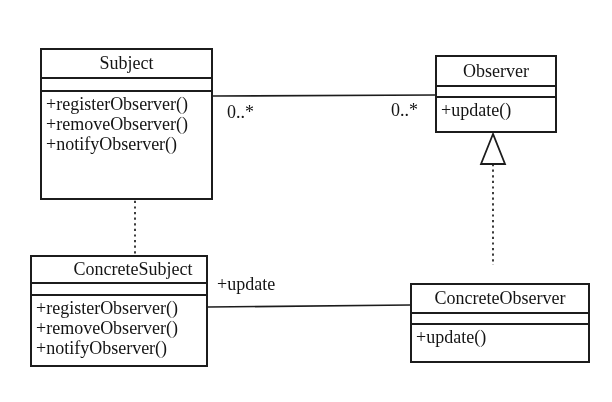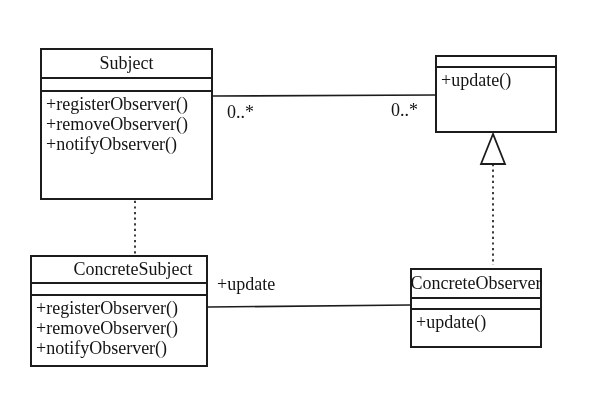--- a/index.html
+++ b/index.html
@@ -55,21 +55,21 @@
   
   #class-subject{left:40px;top:38px;width:173px;height:152px;margin-top:10px;}
   #class-subject .uml-title{height:29px;}
   #class-subject .uml-attrs{height:13px;}
   #class-observer{left:435px;top:55px;width:122px;height:78px;}
   #class-observer .uml-title{height:30px;}
   #class-observer .uml-attrs{height:11px;}
   #class-concrete-subject{left:30px;top:255px;width:178px;height:112px;}
   #class-concrete-subject .uml-title{height:27px;padding-left:28px;}
   #class-concrete-subject .uml-attrs{height:12px;}
-  #class-concrete-observer{left:410px;top:268px;width:132px;height:80px;}
+  #class-concrete-observer{left:410px;top:283px;width:180px;height:80px;}
   #class-concrete-observer .uml-title{height:29px;}
   #class-concrete-observer .uml-attrs{height:11px;}
   
   .edge-label{
     position:absolute;z-index:3;
     font-size:18px;line-height:18px;
     white-space:nowrap;
   }
   #label-mult-subject{left:227px;top:103px;}
   #label-mult-observer{left:391px;top:101px;}
@@ -98,20 +98,21 @@
     <div class="uml-title">Subject</div>
     <div class="uml-attrs"></div>
     <div class="uml-methods">
       <div>+registerObserver()</div>
       <div>+removeObserver()</div>
       <div>+notifyObserver()</div>
     </div>
   </div>
 
   <div class="uml-class" id="class-observer">
+    <div class="uml-title">Observer</div>
     <div class="uml-attrs"></div>
     <div class="uml-methods">
       <div>+update()</div>
     </div>
   </div>
 
   <div class="uml-class" id="class-concrete-subject">
     <div class="uml-title">ConcreteSubject</div>
     <div class="uml-attrs"></div>
     <div class="uml-methods">

